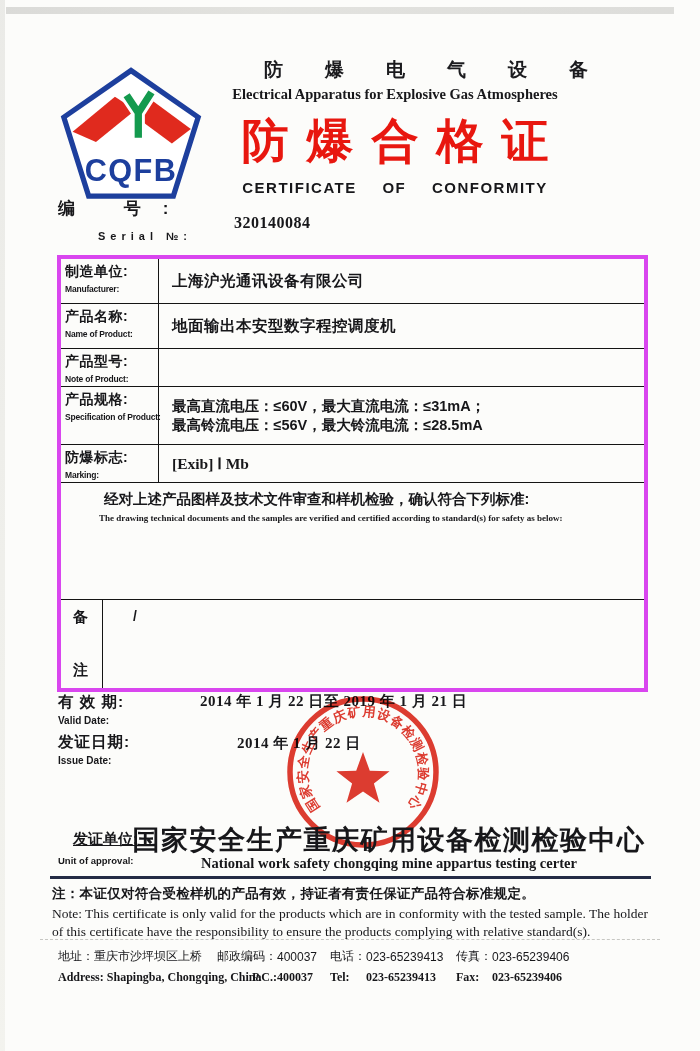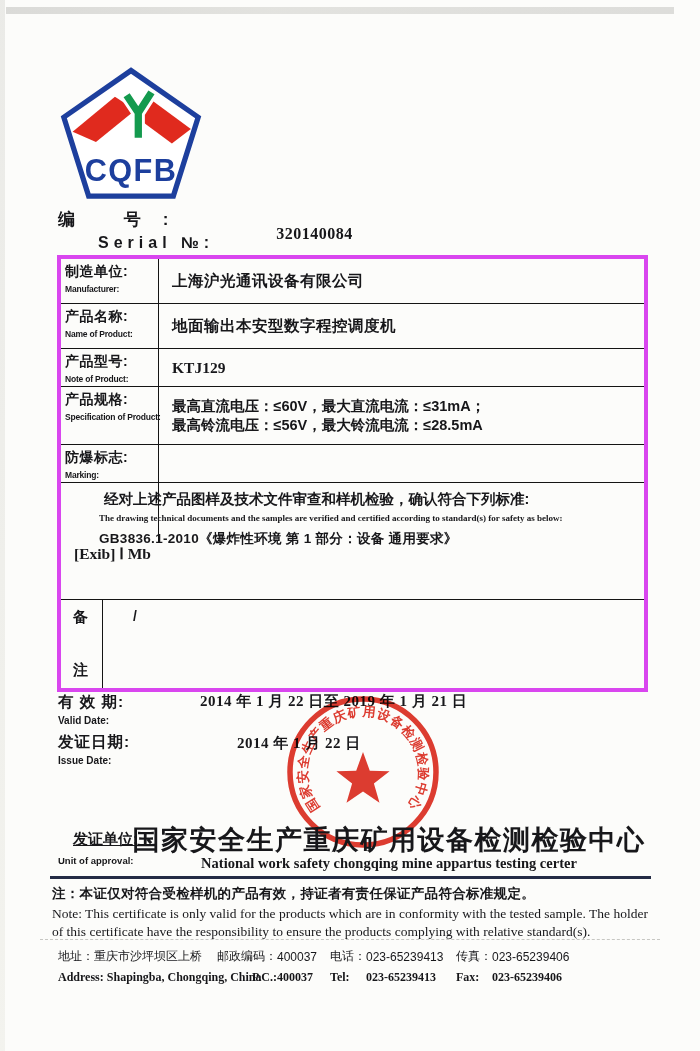--- a/index.html
+++ b/index.html
@@ -20,44 +20,44 @@
   .title-cn { font-size:19px; font-weight:700; letter-spacing:42px; padding-left:42px;
     white-space:nowrap; color:#1b1b1e; }
   .title-en { font-family:"Liberation Serif", serif; font-weight:700; font-size:14.5px;
     margin-top:3px; white-space:nowrap; }
   .cert-cn { font-size:47px; font-weight:900; letter-spacing:18px; padding-left:18px;
     margin-top:7px; white-space:nowrap; }
   .cert-en { font-size:15px; font-weight:700; letter-spacing:1.5px; word-spacing:20px;
     margin-top:6px; white-space:nowrap; }
 
   
-  .serial { position:absolute; left:58px; top:208px; display:flex;gap:20px; }
+  .serial { position:absolute; left:58px; top:197px; display:flex; }
   .serial-cn { font-size:17px; font-weight:700; letter-spacing:22px; white-space:nowrap; }
-  .serial-en { font-size:16px; font-weight:700; letter-spacing:5px; margin-top:3px;padding-left:40px; }
+  .serial-en { font-size:11px; font-weight:700; letter-spacing:5px; margin-top:10px;padding-left:40px; }
   .serial-value { font-family:"Liberation Serif", serif; font-size:16px; font-weight:600;
     margin-left:42px; margin-top:17px; letter-spacing:.5px; }
 
   
   .cert-table { position:absolute; left:57px; top:255px; width:591px;
     border:4px solid #d946ef; }
   .trow { display:flex; border-bottom:1.6px solid #141414; }
   .trow:last-child { border-bottom:none; }
   .tlabel { width:98px; flex:0 0 98px; border-right:1.6px solid #141414;
     padding:4px 2px 2px 4px; }
   .tlabel .cn { font-size:14px; font-weight:700; letter-spacing:.5px; }
   .tlabel .en { font-size:8.5px; font-weight:700; margin-top:3px; white-space:nowrap;
     letter-spacing:-0.2px; }
   .tvalue { flex:1; padding:2px 8px 2px 13px; display:flex; flex-direction:column;
     justify-content:center; }
   .val-cn { font-size:15.5px; font-weight:700; letter-spacing:.5px; }
   .val-serif { font-family:"Liberation Serif", serif; font-size:15.5px; font-weight:600; }
   .spec-line { font-size:14.5px; font-weight:700; line-height:19px; }
   .spec-line.first { font-family:"Liberation Serif", serif; font-weight:600; }
   .row-h1 { height:45px; } .row-h2 { height:45px; } .row-h3 { height:38px; }
-  .row-h4 { height:58px; } .row-h5 { height:38px;flex-direction:column; }
+  .row-h4 { height:58px; } .row-h5 { height:38px; }
   .standards { height:117px; padding:7px 10px 0 38px; }
   .std-intro-cn { font-size:14.5px; font-weight:700; padding-left:5px; }
   .std-intro-en { font-family:"Liberation Serif", serif; font-size:9px; font-weight:700;
     margin-top:4px; white-space:nowrap; }
   .std-item { font-size:13.5px; font-weight:700; margin-top:7px; letter-spacing:.3px; }
   .remark-row { height:88px; }
   .remark-label { width:42px; flex:0 0 42px; border-right:1.6px solid #141414;
     display:flex; flex-direction:column; justify-content:space-between;
     padding:8px 0 8px 12px; font-size:15px; font-weight:700; }
   .remark-value { flex:1; padding:8px 0 0 30px; font-size:14px; font-weight:600; }
@@ -117,20 +117,26 @@
 
   <svg class="logo" viewBox="0 0 100 93">
     <polygon points="50,3 96,35 79,89 21,89 4,35" fill="#ffffff" stroke="#1d3f9d" stroke-width="3.6"></polygon>
     <polygon points="10,45 39,21 53,30 26,52" fill="#e02a1e"></polygon>
     <polygon points="49,31 61,21 91,43 78,53 59,39" fill="#e02a1e"></polygon>
     <path d="M47,20 L55,32 M64,18 L55,32 L55,49" fill="none" stroke="#ffffff" stroke-width="9"></path>
     <path d="M47,20 L55,32 M64,18 L55,32 L55,49" fill="none" stroke="#149a4e" stroke-width="5"></path>
     <text x="50" y="79" text-anchor="middle" font-family="Liberation Sans, sans-serif" font-size="21" font-weight="bold" fill="#1d3f9d" letter-spacing="1">CQFB</text>
   </svg>
 
+  <div class="head-text">
+    <div class="title-cn">防爆电气设备</div>
+    <div class="title-en">Electrical Apparatus for Explosive Gas Atmospheres</div>
+    <div class="cert-cn" style="color:#e8170f">防爆合格证</div>
+    <div class="cert-en">CERTIFICATE OF CONFORMITY</div>
+  </div>
 
   <div class="serial">
     <div>
       <div class="serial-cn">编 号:</div>
       <div class="serial-en">Serial №:</div>
     </div>
     <div class="serial-value">320140084</div>
   </div>
 
   <div class="cert-table">
@@ -153,23 +159,20 @@
       <div class="tvalue">
         <div class="val-cn">地面输出本安型数字程控调度机</div>
       </div>
     </div>
 
     <div class="trow row-h3">
       <div class="tlabel">
         <div class="cn">产品型号:</div>
         <div class="en">Note of Product:</div>
       </div>
-      <div class="tvalue">
-        <div class="val-serif">KTJ129</div>
-      </div>
     </div>
 
     <div class="trow row-h4">
       <div class="tlabel">
         <div class="cn">产品规格:</div>
         <div class="en">Specification of Product:</div>
       </div>
       <div class="tvalue">
         <div class="spec-line">最高直流电压：≤60V，最大直流电流：≤31mA；</div>
         <div class="spec-line">最高铃流电压：≤56V，最大铃流电流：≤28.5mA</div>
@@ -182,21 +185,20 @@
         <div class="en">Marking:</div>
       </div>
       <div class="tvalue">
         <div class="val-serif">[Exib] Ⅰ Mb</div>
       </div>
     </div>
 
     <div class="trow standards" style="display:block">
       <div class="std-intro-cn">经对上述产品图样及技术文件审查和样机检验，确认符合下列标准:</div>
       <div class="std-intro-en">The drawing technical documents and the samples are verified and certified according to standard(s) for safety as below:</div>
-      <div class="std-item">GB3836.1-2010《爆炸性环境  第 1 部分：设备  通用要求》</div>
     </div>
 
     <div class="trow remark-row">
       <div class="remark-label">
         <span>备</span>
         <span>注</span>
       </div>
       <div class="remark-value">/</div>
     </div>
   </div>

